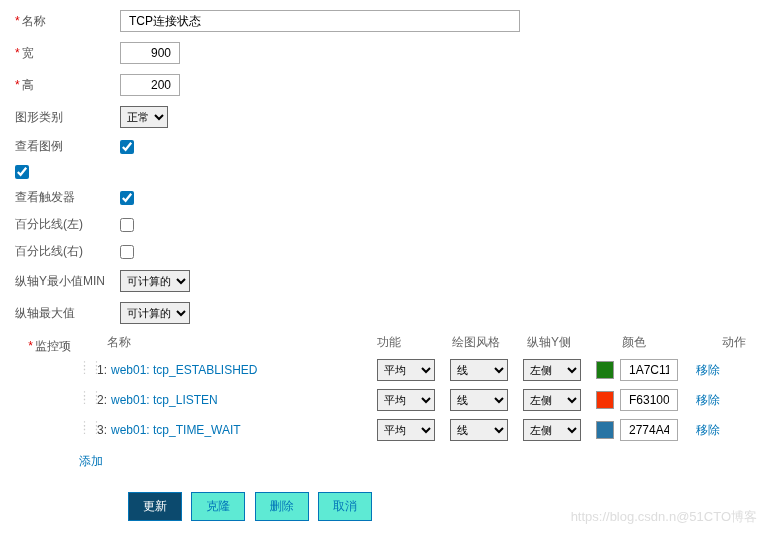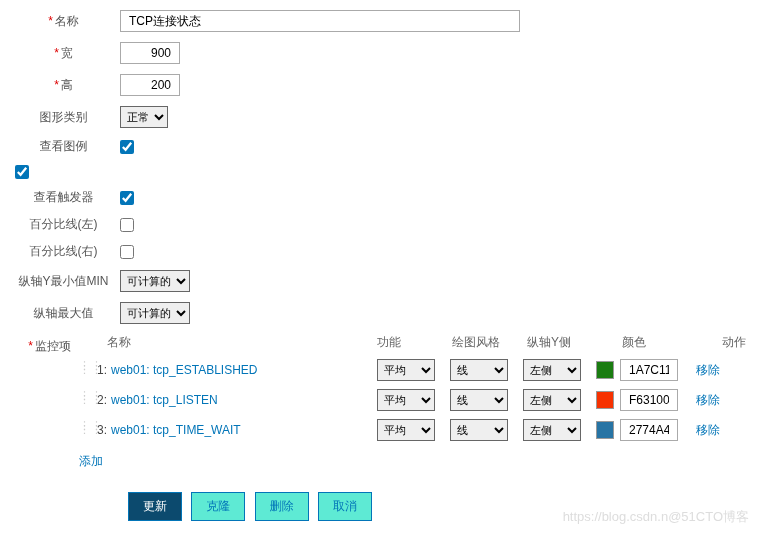--- a/index.html
+++ b/index.html
@@ -1,18 +1,18 @@
 <!DOCTYPE html>
 <html><head>
   <meta charset="utf-8">
   <style>
     * { box-sizing: border-box; margin: 0; padding: 0; }
     body { font-family: Arial, "Microsoft YaHei", sans-serif; font-size: 12px; color: #333; padding: 10px 15px; width: 777px; }
     .form-row { display: flex; align-items: center; margin-bottom: 10px; }
-    .label-col { width: 105px; text-align: center; padding-right: 8px; font-size: 12px; color: #555; }
+    .label-col { width: 105px; text-align: left; padding-right: 8px; font-size: 12px; color: #555; }
     .req { color: #d00; margin-right: 2px; }
     .ctrl-col { flex: 1; display: flex; align-items: center; }
     input[type="text"] { border: 1px solid #aaa; padding: 3px 8px; font-size: 12px; height: 22px; }
     .input-wide { width: 400px; }
     .input-num { width: 60px; text-align: right; }
     select { border: 1px solid #666; font-size: 11px; height: 22px; padding: 1px 2px; }
     input[type="checkbox"] { width: 14px; height: 14px; accent-color: #0275b8; }
     .items-section { display: flex; }
     .items-label { width: 105px; text-align: right; padding-right: 8px; font-size: 12px; color: #555; padding-top: 4px; }
     .items-body { flex: 1; }
@@ -32,21 +32,21 @@
     .sel-style { width: 58px; }
     .sel-yside { width: 58px; }
     .color-cell { display: flex; align-items: center; width: 100px; }
     .swatch { width: 18px; height: 18px; border: 1px solid #999; margin-right: 6px; }
     .color-input { width: 58px; border: 1px solid #aaa; height: 20px; padding: 1px 4px; font-size: 12px; }
     .action-link { color: #0275b8; text-decoration: none; }
     .add-link { color: #0275b8; text-decoration: none; display: inline-block; margin-top: 4px; text-align: center; }
     .btn-row { margin-top: 22px; margin-left: 113px; }
     .btn { display: inline-block; padding: 5px 14px; font-size: 12px; border: 1px solid #0275b8; color: #0275b8; background: #5eead4; margin-right: 6px; cursor: pointer; }
     .btn-primary { background: #0c4a6e; color: #fff; }
-    .watermark { position: absolute; right: 28px; bottom: 12px; color: #ddd; font-size: 13px; pointer-events: none; }
+    .watermark { position: absolute; right: 20px; bottom: 12px; color: #ddd; font-size: 13px; pointer-events: none; }
   </style>
 </head>
 <body>
 
 <div class="form-row">
   <div class="label-col"><span class="req">*</span><span>名称</span></div>
   <div class="ctrl-col">
       <input type="text" class="input-wide" value="TCP连接状态" style="">
     </div>
 </div>

